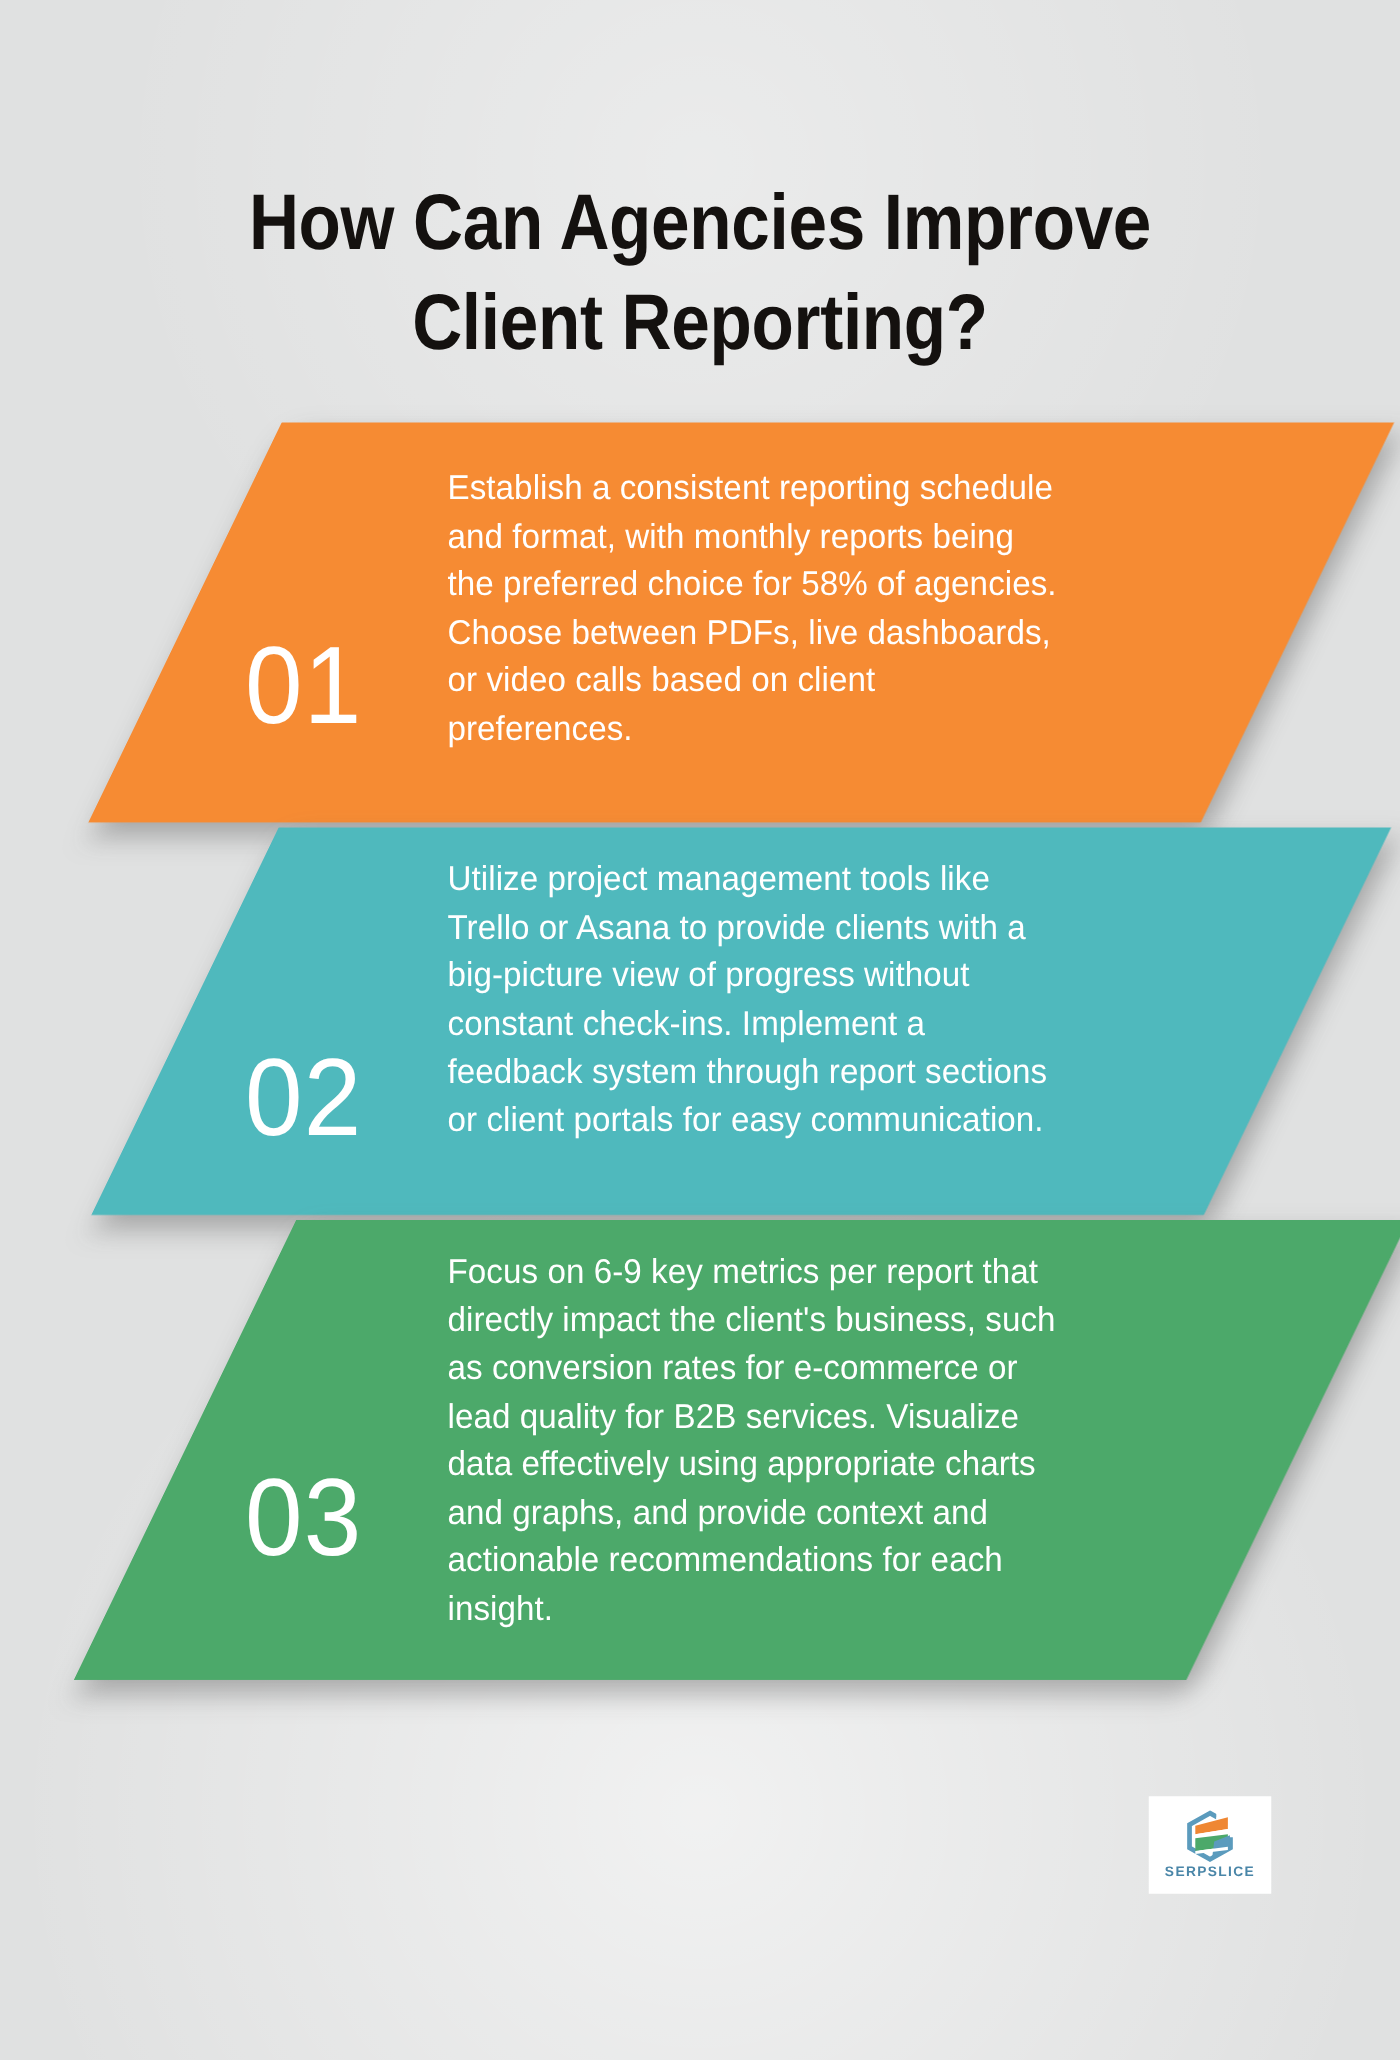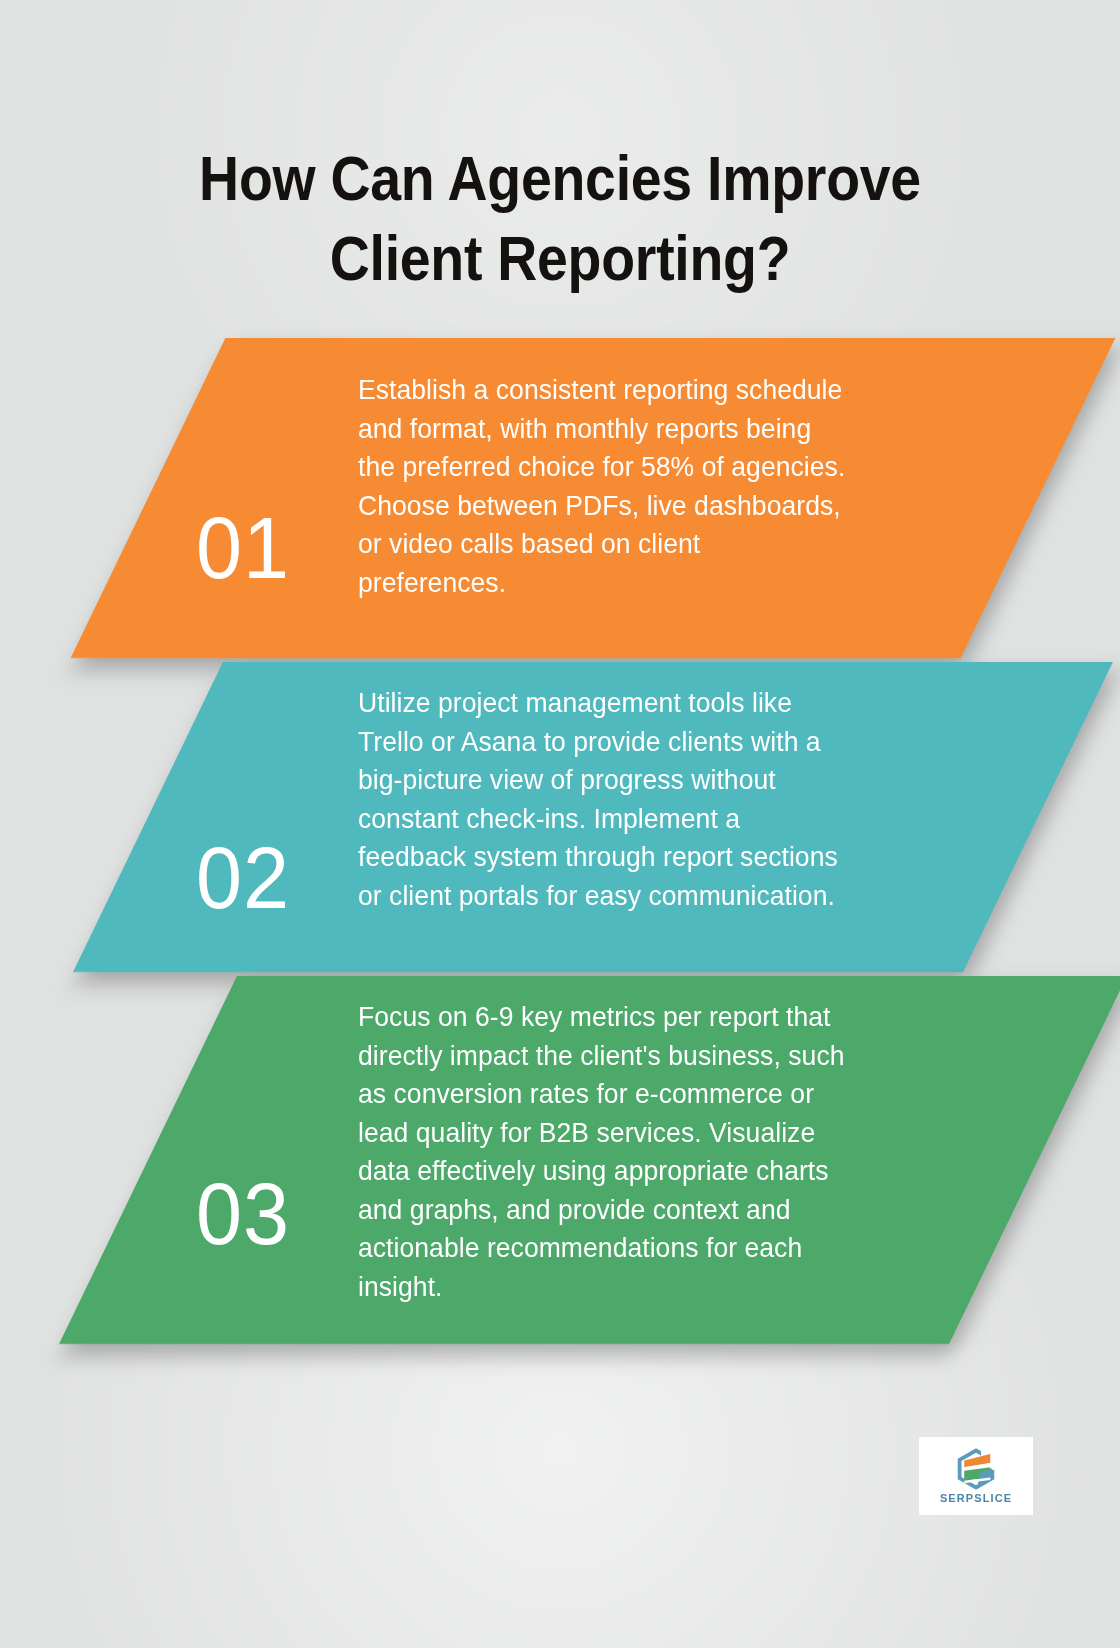--- a/index.html
+++ b/index.html
@@ -120,21 +120,21 @@
   }
   .band-1 .band-text { top: 33px; }
   .band-2 .band-text { top: 22px; }
   .band-3 .band-text { top: 22px; }
 
   
   .logo-card {
     position: absolute;
     left: 919px;
     top: 1437px;
-    width: 114px;
+    width: 98px;
     height: 78px;
     background: #ffffff;
     display: flex;
     flex-direction: column;
     align-items: center;
     justify-content: center;
   }
   .logo-mark {
     width: 42px;
     height: 42px;

